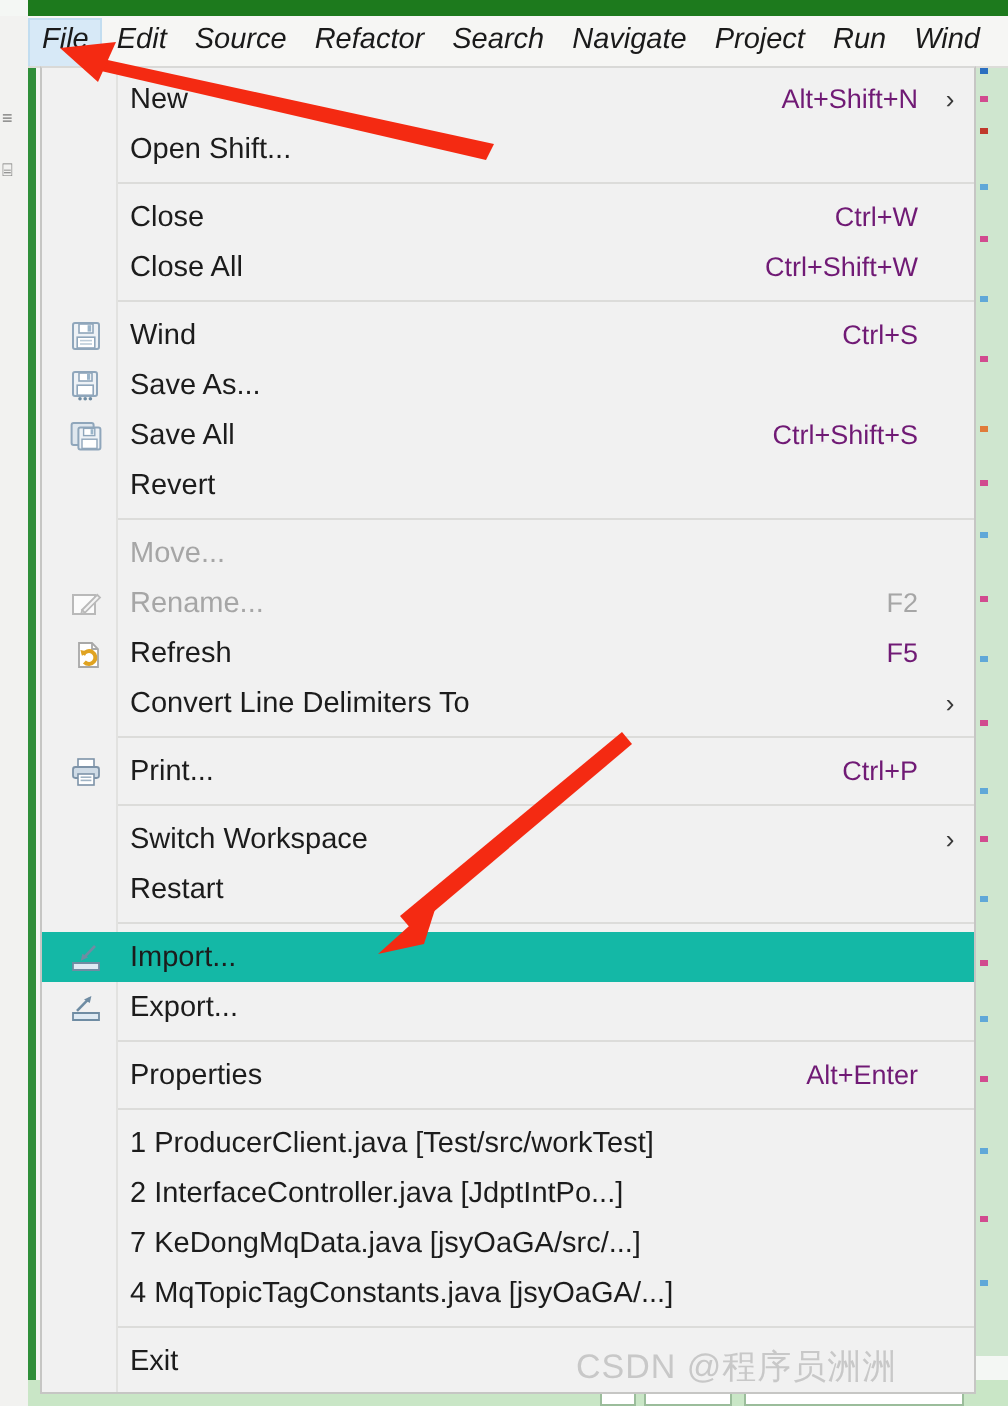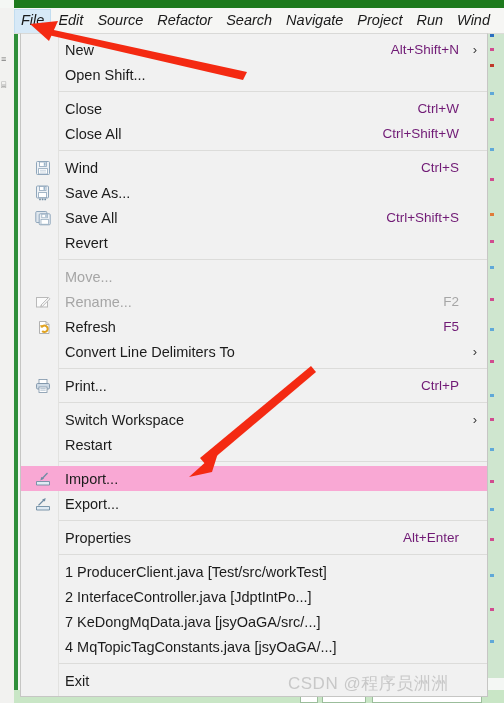--- a/index.html
+++ b/index.html
@@ -135,21 +135,21 @@
   }
   .menu-item {
     position: relative;
     height: 25px;
     display: flex;
     align-items: center;
     padding-left: 10px;
     box-sizing: border-box;
   }
   .menu-item.highlight {
-    background: #f9a8d4;
+    background: #14b8a6;
   }
   .mi-icon {
     width: 24px;
     height: 20px;
     flex: 0 0 24px;
     display: flex;
     align-items: center;
     justify-content: center;
   }
   .mi-icon svg { display: block; }

